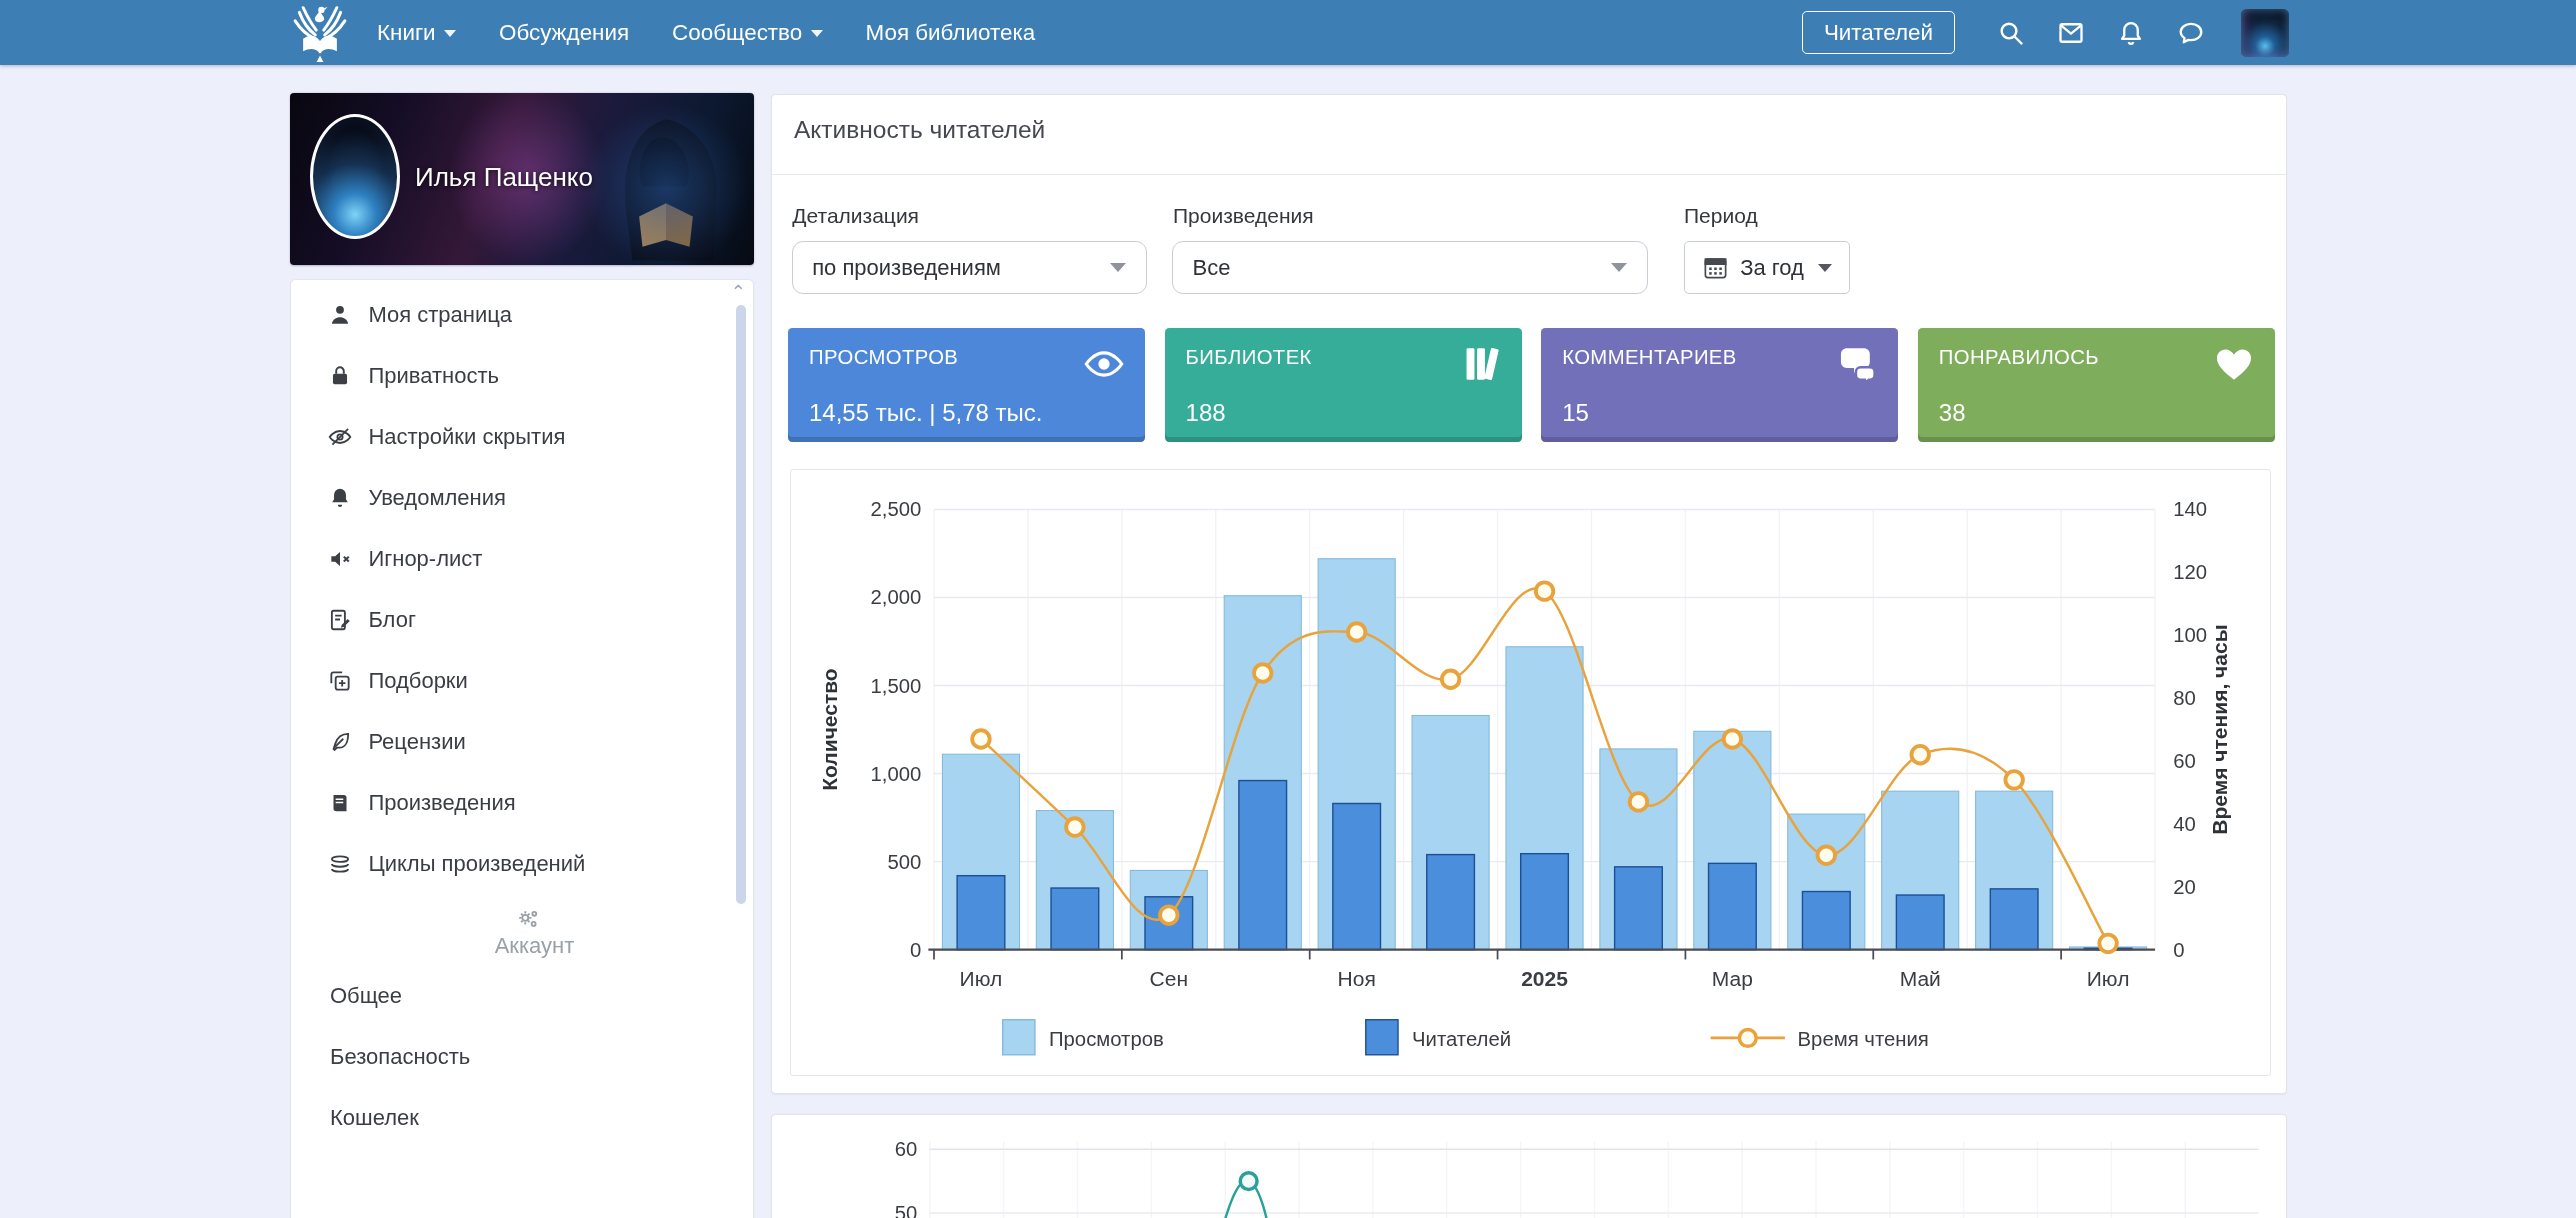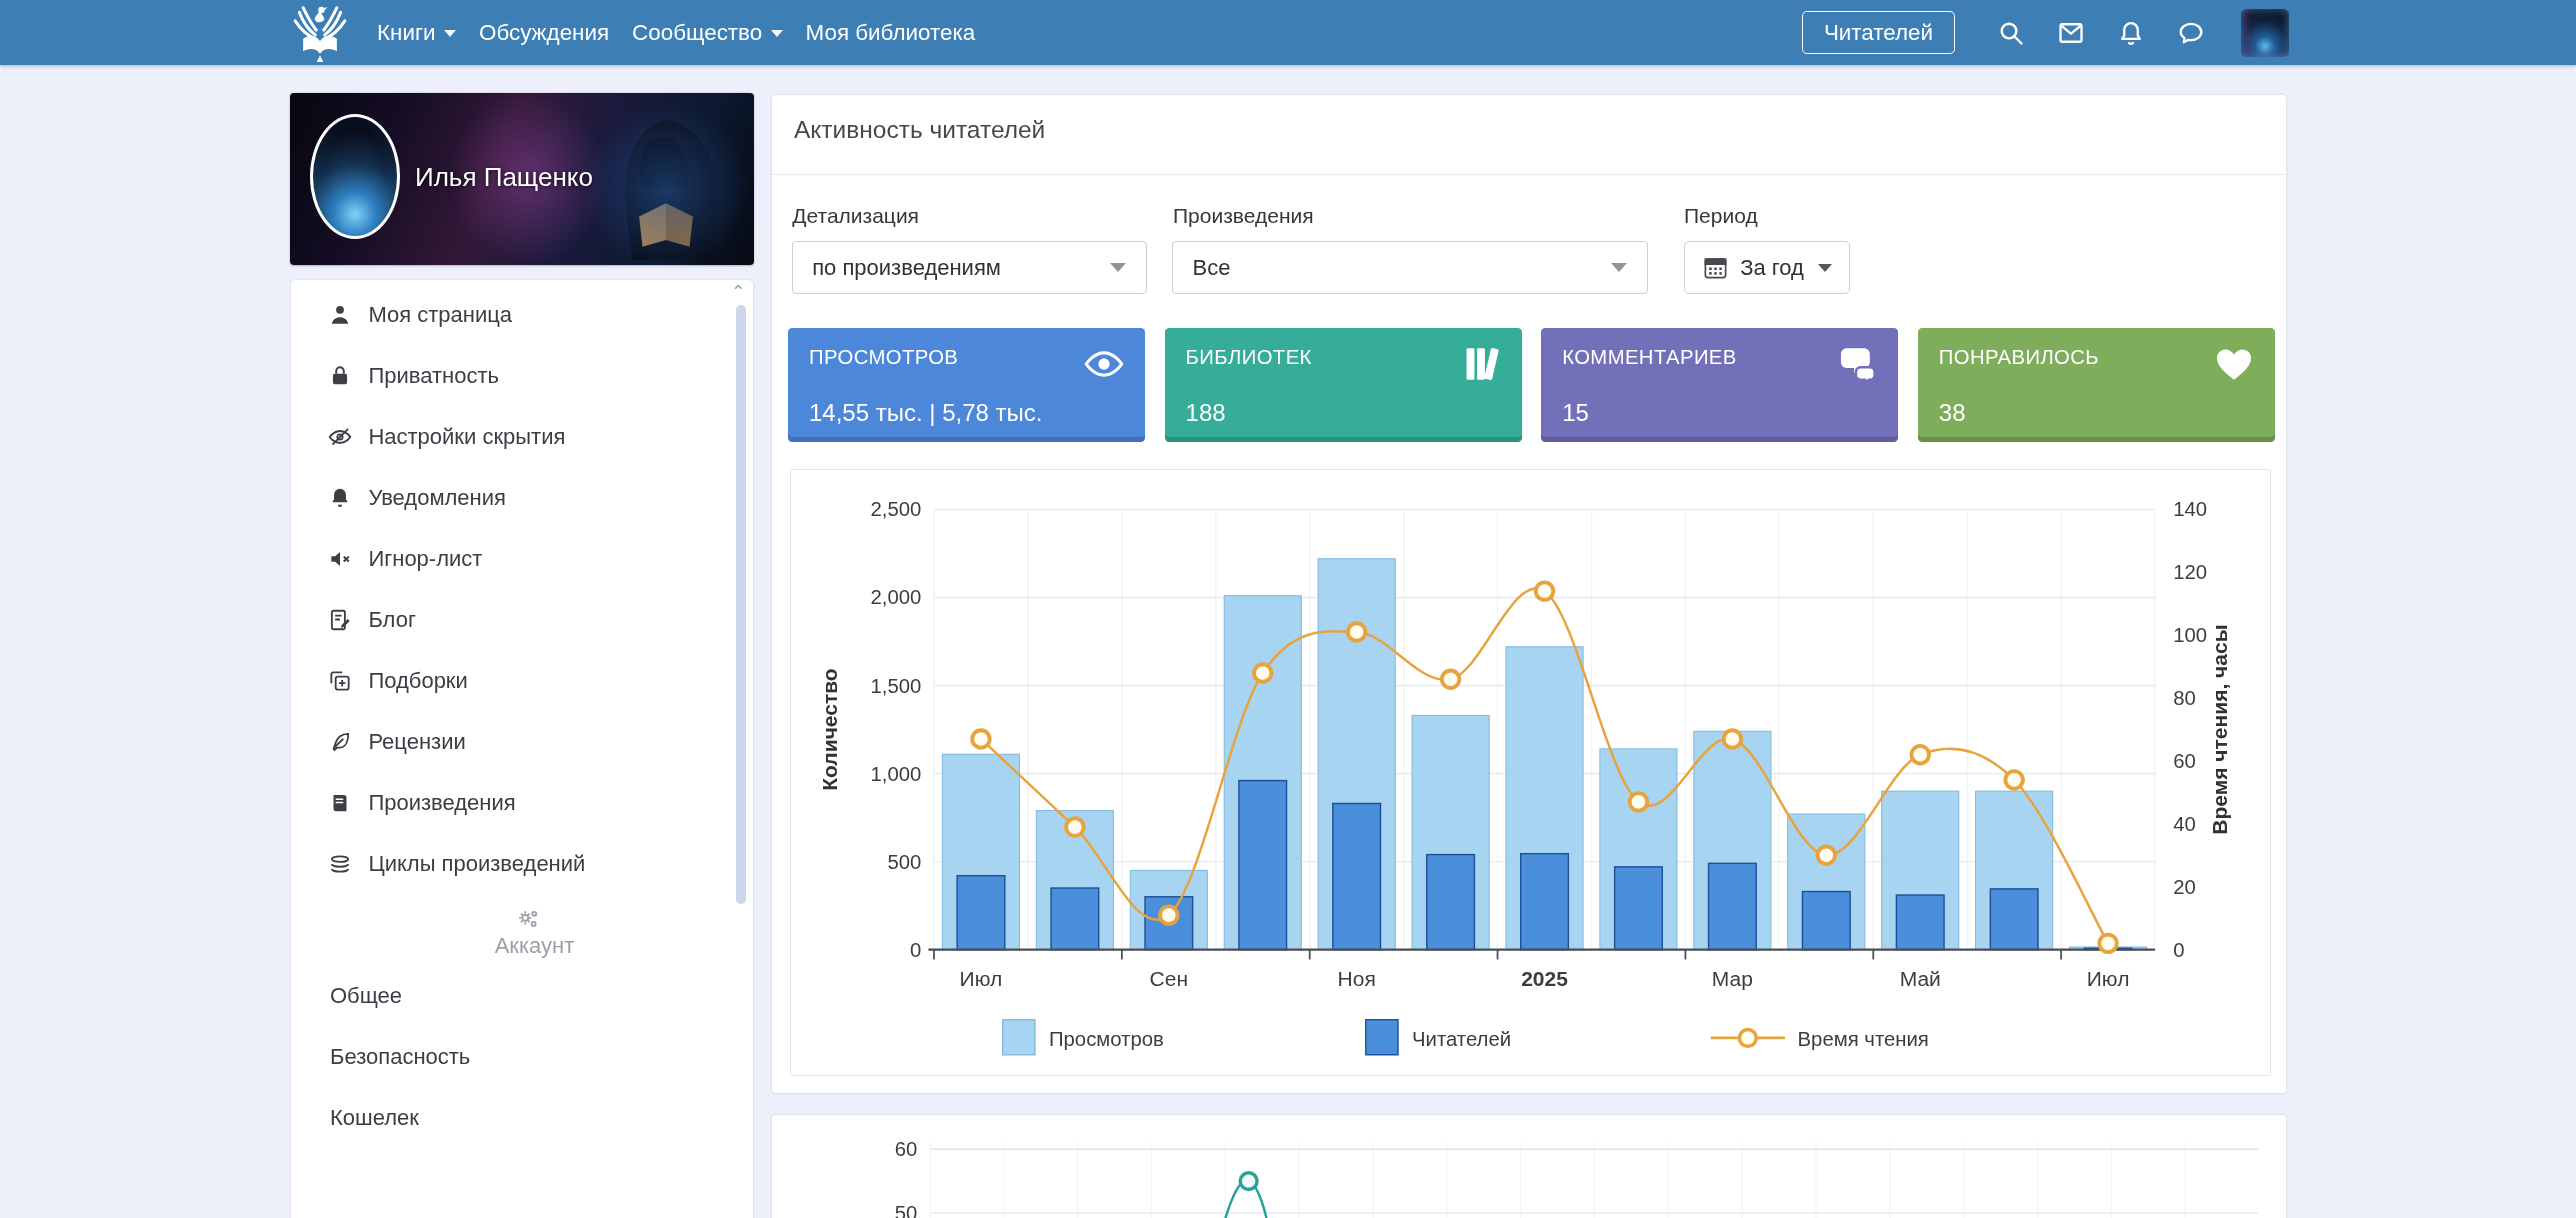--- a/index.html
+++ b/index.html
@@ -4,21 +4,21 @@
 <style>
   * { margin:0; padding:0; box-sizing:border-box; }
   html,body { width:2576px; height:1219px; overflow:hidden; }
   body { font-family:"Liberation Sans", sans-serif; background:#edeffb; color:#3c3c3c; position:relative; }
 
   
   .navbar { position:absolute; left:0; top:0; width:2576px; height:65px; background:#3d7fb5;
             box-shadow:0 2.1px 3.5px rgba(20,40,60,.28); z-index:10; }
   .nav-inner { position:relative; height:65px; margin:0 287px 0 290px; display:flex; align-items:center; }
   .logo { width:60px; height:60px; margin-top:1.4px; cursor:pointer; flex:0 0 auto; }
-  .nav-menu { display:flex; align-items:center; margin-left:27px; gap:23px; }
+  .nav-menu { display:flex; align-items:center; margin-left:27px; gap:43px; }
   .nav-item { display:flex; align-items:center; gap:8.4px; color:#fff; font-size:22.4px; cursor:pointer; white-space:nowrap; }
   .caret-down { width:0; height:0; border-left:6.3px solid transparent; border-right:6.3px solid transparent; border-top:7px solid #f2f6fa; margin-top:2.8px; }
   .nav-right { margin-left:auto; display:flex; align-items:center; gap:32px; }
   .add-btn { background:transparent; border:1.8px solid #fff; border-radius:4.9px; color:#fff;
              font-size:22.4px; font-family:inherit; padding:7.7px 21px; cursor:pointer; margin-right:9.8px; }
   .nav-icon { width:28px; height:28px; cursor:pointer; display:block; }
   .nav-avatar { width:48px; height:48px; border-radius:5.6px; cursor:pointer; margin-left:4.2px;
     background: radial-gradient(circle at 50% 78%, #59c6f2 0%, #1f5f96 22%, #10253f 55%, #05080f 100%);
     box-shadow: inset 0 0 9.8px rgba(90,180,240,.55), inset 5.6px -4.2px 12.6px rgba(120,60,140,.35); }
 
@@ -57,21 +57,21 @@
   
   .main-col { position:absolute; left:771px; top:94px; width:1516px; }
   .panel { background:#fff; border:0.7px solid #e1e3ea; border-radius:4.2px; box-shadow:0 0.7px 1.4px rgba(60,64,90,.06); }
   .panel-activity { position:relative; width:1516px; height:1000px; }
   .page-title { position:absolute; left:22px; top:21px; font-size:24.5px; font-weight:400; color:#45494f; }
   .title-divider { position:absolute; left:0; top:79px; width:100%; border-bottom:0.7px solid #e8eaf0; }
 
   .filters { position:absolute; left:0; top:98px; width:100%; height:126px; }
   .filter-label { position:absolute; font-size:21px; color:#34373c; }
   .fl1 { left:20.3px; top:10.5px; } .fl2 { left:401px; top:10.5px; } .fl3 { left:912px; top:10.5px; }
-  .select { position:absolute; top:48px; height:53px; background:#fff; border:0.7px solid #c9cdd6; border-radius:4px;
+  .select { position:absolute; top:48px; height:53px; background:#fff; border:0.7px solid #c9cdd6; border-radius:11px;
     display:flex; align-items:center; padding:0 19.6px; font-size:22px; color:#2f3237; cursor:pointer; }
   .sel1 { left:19.6px; width:355px; } .sel2 { left:400px; width:476px; }
   .select .sel-caret { margin-left:auto; width:0; height:0; border-left:8.4px solid transparent;
     border-right:8.4px solid transparent; border-top:9.8px solid #8e939c; }
   .period-btn { position:absolute; left:912px; top:48px; height:53px; background:#fff; border:0.7px solid #c9cdd6;
     border-radius:4.9px; display:flex; align-items:center; gap:11.2px; padding:0 17px; font-size:22px; color:#2f3237; cursor:pointer; }
   .period-btn .sel-caret-sm { width:0; height:0; border-left:7px solid transparent; border-right:7px solid transparent;
     border-top:8.4px solid #55585e; margin-left:2.8px; }
   .cal-icon { width:27px; height:27px; }
 

